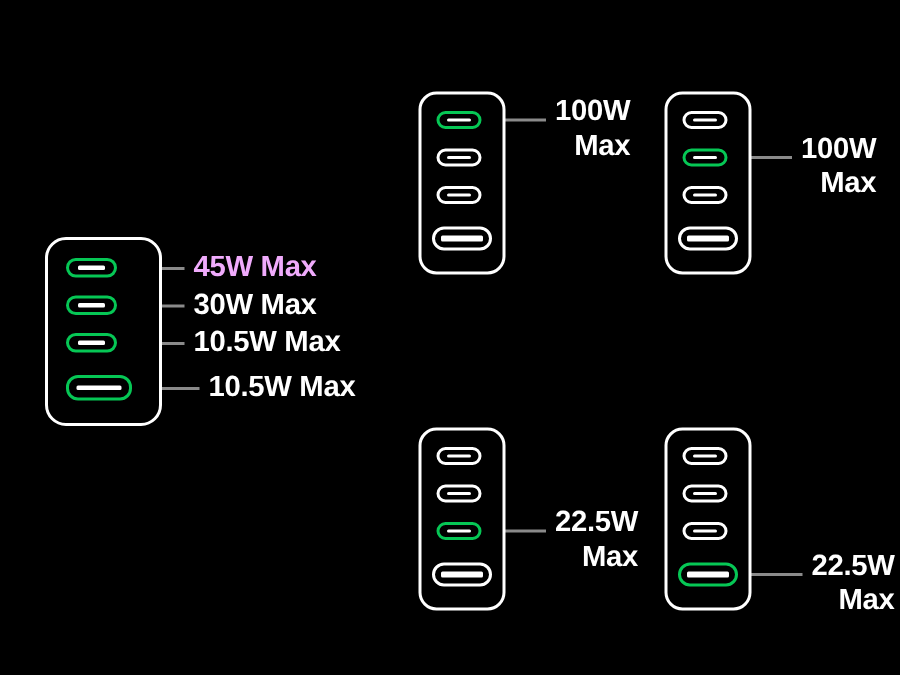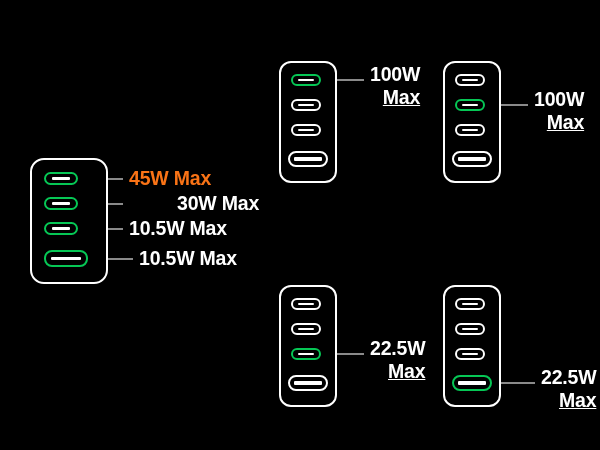--- a/index.html
+++ b/index.html
@@ -53,30 +53,30 @@
   .label{
     position:absolute;
     color:#ffffff;
     font-weight:bold;
     letter-spacing:-0.2px;
     line-height:1.16;
     white-space:pre;
   }
   .label.one{font-size:19.5px;}
   .label.two{font-size:19.5px;text-align:right;}
-  .label .l2{display:block;text-decoration:underline;}
+  .label .l2{display:block;}
 </style>
 </head>
 <body style="background: rgb(0, 0, 0);">
 
 <div id="stage">
     <div class="lead" style="background: rgb(138, 138, 138); left: 81px; top: 177.5px; width: 42px;"></div>
-    <div class="label one" style="color: #f97316; left: 129px; top: 166.5px;"><span>45W Max</span></div>
+    <div class="label one" style="color: #f0abfc; left: 129px; top: 166.5px;"><span>45W Max</span></div>
     <div class="lead" style="background: rgb(138, 138, 138); left: 81px; top: 202.5px; width: 42px;"></div>
-    <div class="label one" style="color: rgb(255, 255, 255); left: 129px; top: 191.5px; margin-left: 48px;"><span>30W Max</span></div>
+    <div class="label one" style="color: rgb(255, 255, 255); left: 129px; top: 191.5px;"><span>30W Max</span></div>
     <div class="lead" style="background: rgb(138, 138, 138); left: 81px; top: 227.5px; width: 42px;"></div>
     <div class="label one" style="color: rgb(255, 255, 255); left: 129px; top: 216.5px;"><span>10.5W Max</span></div>
     <div class="lead" style="background: rgb(138, 138, 138); left: 91px; top: 257.5px; width: 42px;"></div>
     <div class="label one" style="color: rgb(255, 255, 255); left: 139px; top: 246.5px;"><span>10.5W Max</span></div>
     <div class="charger large" style="left: 30px; top: 158px; width: 78px; height: 126px;">
       <div class="body" style="width: 78px; height: 126px; border-color: rgb(255, 255, 255);"></div>
       <div class="port typec hl" style="width: 34px; height: 13px; left: 14px; top: 14px; border-color: rgb(6, 199, 85);">
         <div class="slot"></div>
       </div>
       <div class="port typec hl" style="width: 34px; height: 13px; left: 14px; top: 39px; border-color: rgb(6, 199, 85);">

